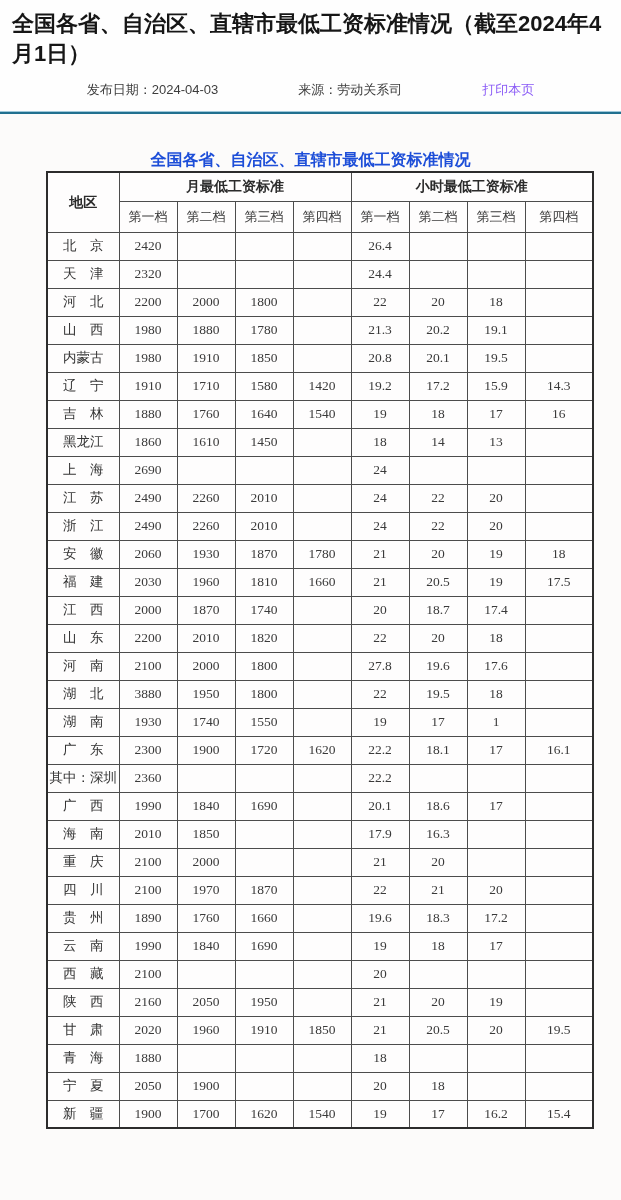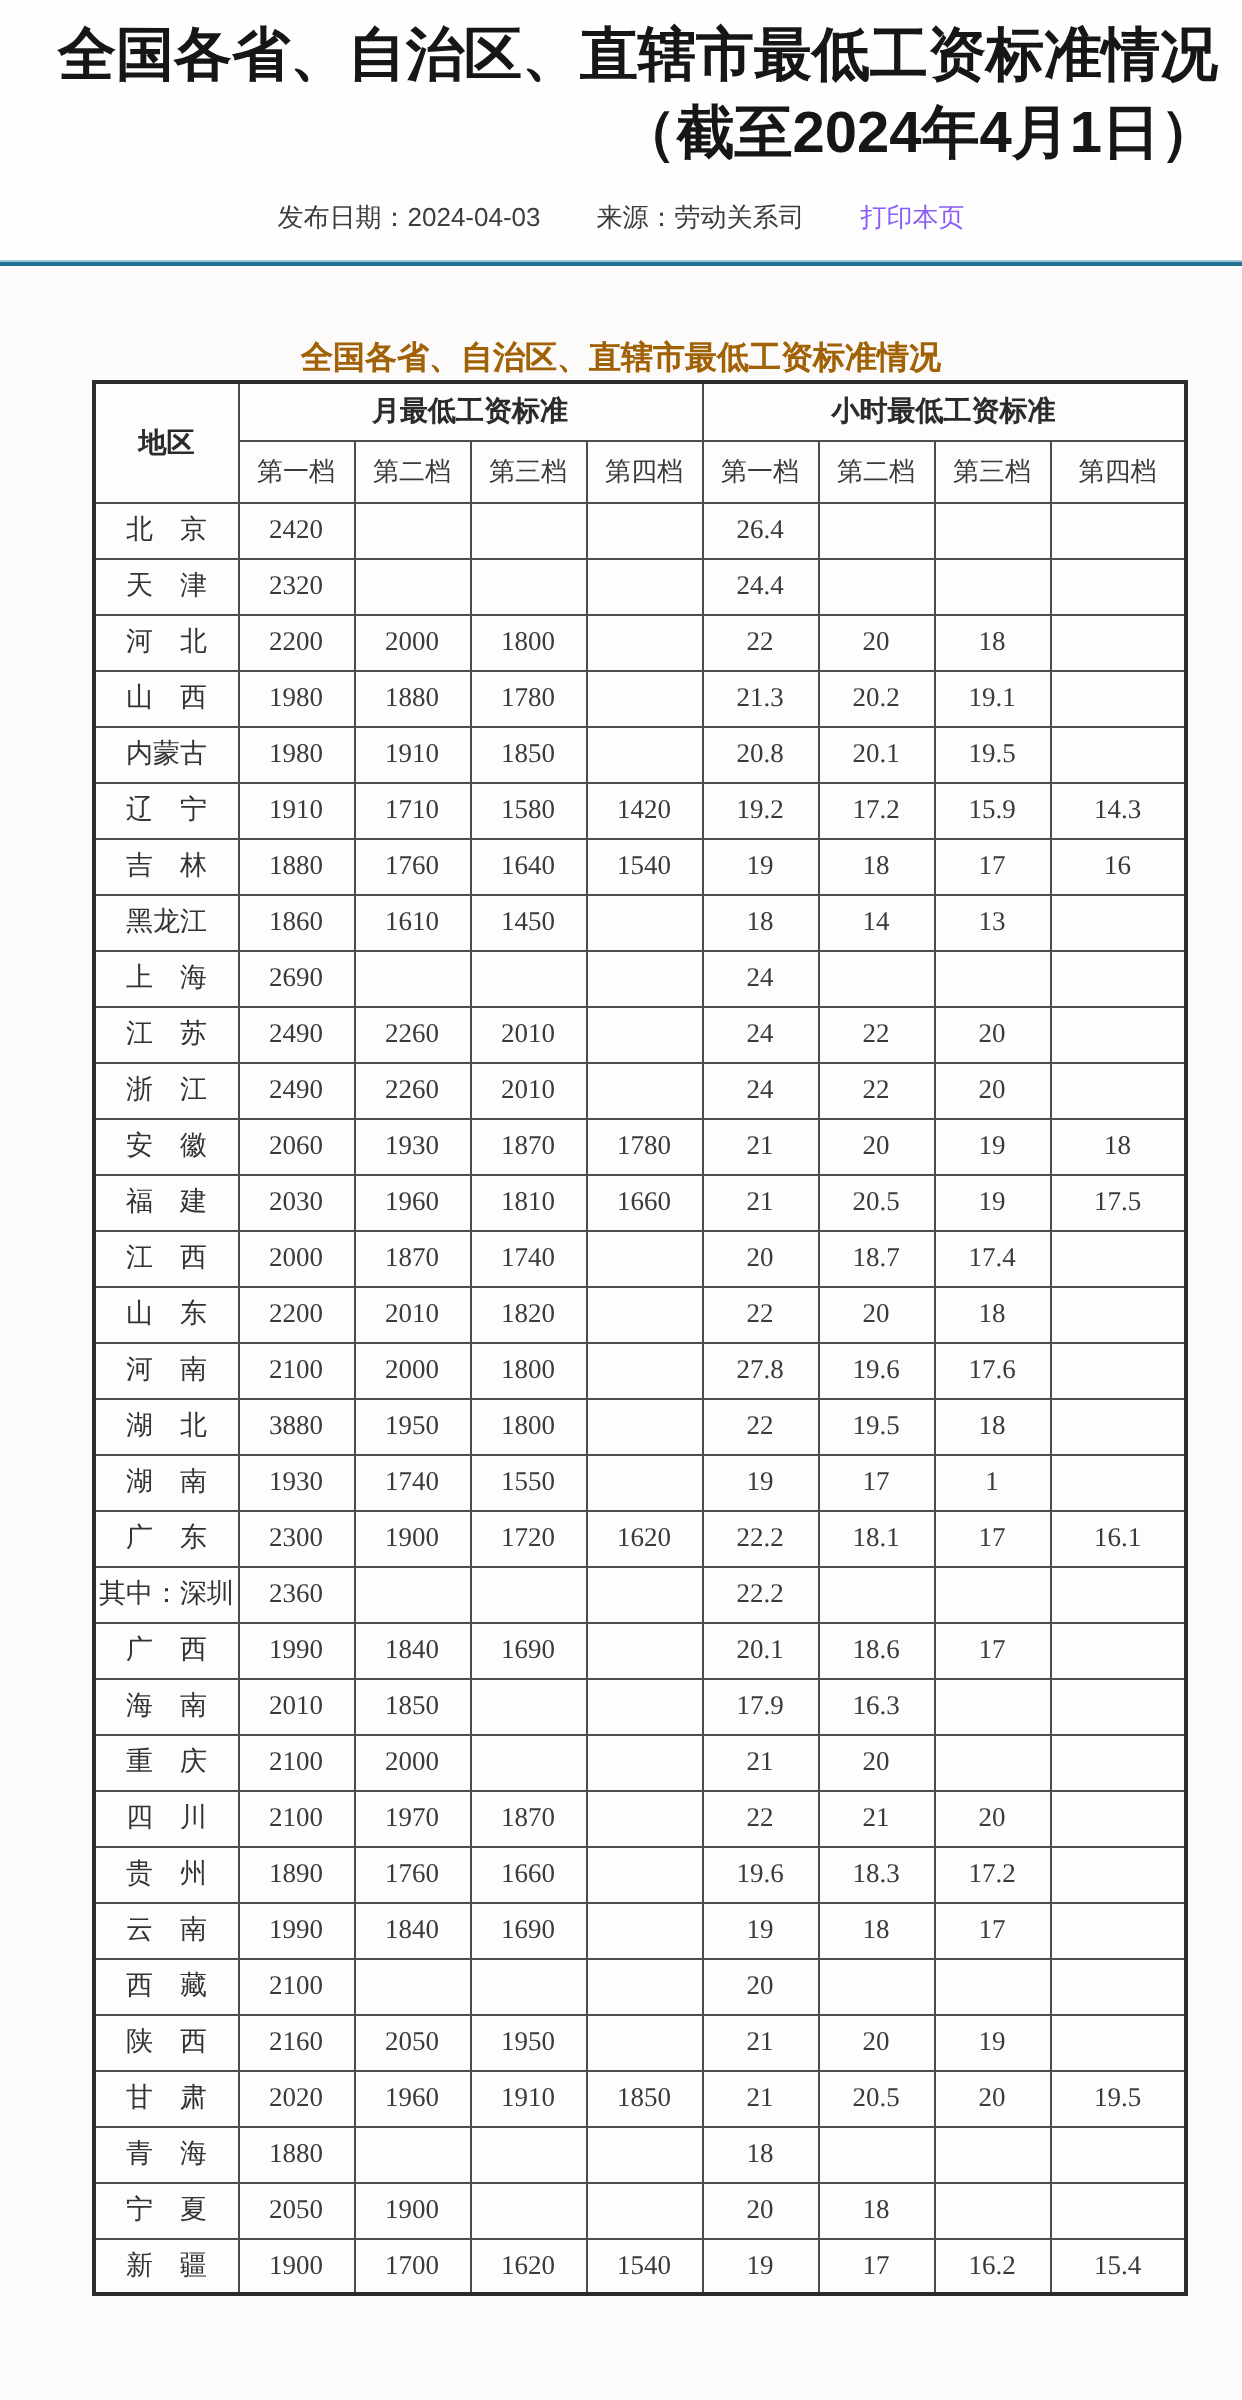--- a/index.html
+++ b/index.html
@@ -12,33 +12,33 @@
     color: #222;
     overflow: hidden;
   }
 
   
   .page-head {
     background: #fefefe;
     padding-top: 9px;
   }
   .main-title {
-    font-size: 29px;
+    font-size: 22px;
     font-weight: 800;
-    text-align: right;
+    text-align: left;
     color: #161616;
     line-height: 1.35;
     padding: 0 12px;
     letter-spacing: 0px;
   }
   .meta-row {
     display: flex;
     justify-content: center;
     align-items: center;
-    gap: 28px;
+    gap: 80px;
     margin-top: 13px;
     padding-bottom: 12px;
     font-size: 13px;
     color: #3d3d3d;
   }
   .meta-item { white-space: nowrap; }
   .print-link { cursor: pointer; color: #8b5cf6; }
 
   .divider-rule {
     height: 3px;
@@ -48,21 +48,21 @@
   }
 
   
   .doc-area {
     padding-top: 36px;
   }
   .table-title {
     text-align: center;
     font-size: 16px;
     font-weight: 700;
-    color: #a16207;
+    color: #1d4ed8;
   }
   .unit-label {
     margin: 17px 0 7px 58px;
     font-size: 13px;
     color: #333;
     font-family: "Liberation Serif", serif;
   }
 
   
   table.wage-table {

